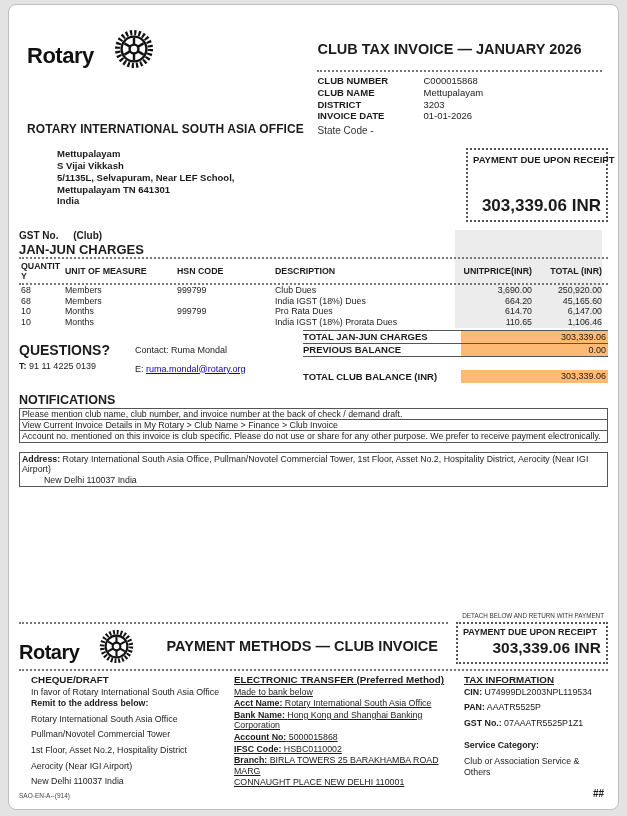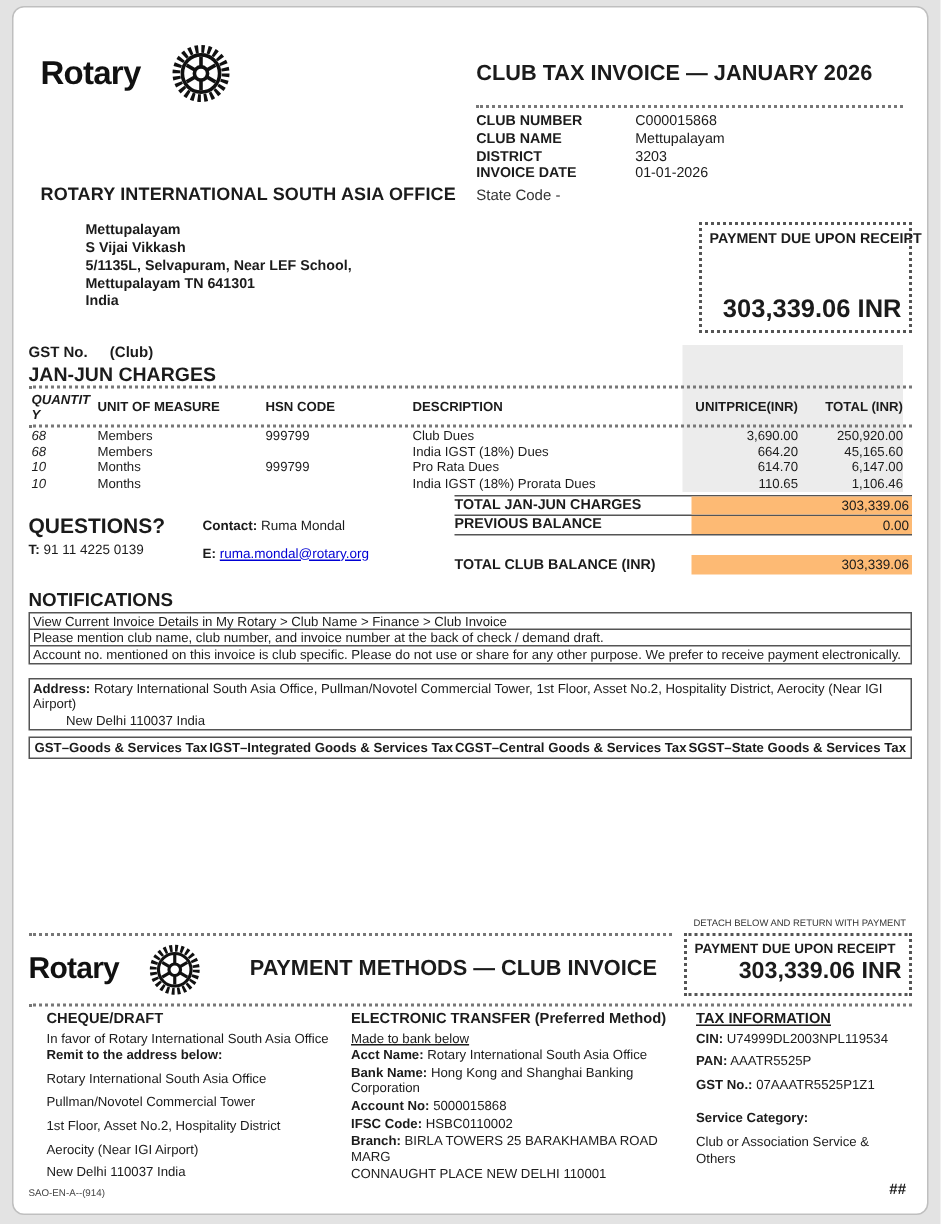--- a/index.html
+++ b/index.html
@@ -5,21 +5,21 @@
   * { margin:0; padding:0; box-sizing:border-box; }
   html,body { width:627px; height:816px; }
   body { background:#e3e3e3; font-family:"Liberation Sans", sans-serif; color:#1b1b1b; position:relative; }
   .card { position:absolute; left:8px; top:4px; width:611px; height:806px; background:#fff;
           border:1px solid #bfbfbf; border-radius:8px; overflow:hidden;
           display:flex; flex-direction:column; padding:0 10px; }
 
   
   .header-row { display:flex; margin-top:24px; }
   .header-left { width:300px; display:flex; flex-direction:column; padding-left:8px; }
-  .logo { display:flex; align-items:center; gap:20px; }
+  .logo { display:flex; align-items:flex-end; gap:20px; }
   .logo-text { font-size:22px; font-weight:800; letter-spacing:-0.5px; color:#111; }
   .gear { width:40px; height:40px; }
   .gear.small { width:35px; height:35px; }
   .logo-text.small { font-size:20px; }
   .office-name { margin-top:auto; font-size:12px; font-weight:bold; letter-spacing:0.1px; }
   .header-right { margin-left:auto; width:292px; padding-right:6px; }
   .doc-title { font-size:14.5px; font-weight:bold; margin-top:12px; white-space:nowrap; }
   .meta { margin-top:13px; border-top:2px dotted #777; padding-top:3px; }
   .meta-row { display:flex; font-size:9.5px; line-height:11.8px; }
   .meta-label { width:106px; font-weight:bold; }
@@ -37,35 +37,35 @@
   
   .charges-wrap { position:relative; margin-top:8px; }
   .gray-col { position:absolute; top:0; bottom:0; left:436px; width:147px; background:#ececec; }
   .charges-inner { position:relative; }
   .gst-line { font-family:Liberation Sans, sans-serif; font-size:10px; font-weight:bold; }
   .gst-line .club { margin-left:12px; }
   .charges-title { font-size:13px; font-weight:bold; margin-top:1px; }
   .t-head { display:flex; border-top:2px dotted #777; border-bottom:2px dotted #777;
             font-weight:bold; font-size:8.8px; padding:2px 0; align-items:center; min-height:24px; }
   .t-row { display:flex; font-size:8.8px; line-height:10.6px; }
-  .c-qty { width:46px; word-break:break-all; padding-left:2px;font-style:italic; }
+  .c-qty { width:46px; word-break:break-all; padding-left:2px; }
   .c-unit { width:112px; }
   .c-hsn { width:98px; }
   .c-desc { width:180px; }
   .c-price { width:77px; text-align:right; }
   .c-total { width:70px; text-align:right; }
 
   
   .qt-row { display:flex; margin-top:2px; }
   .questions { width:284px; padding-top:12px; display:flex; }
   .q-left { width:116px; }
   .q-title { font-size:14px; font-weight:bold; }
   .q-phone { font-size:9px; margin-top:3px; }
   .q-right { font-size:9px; padding-top:3px; }
-  .q-contact b, .q-email b { font-weight:bold; }
+  .q-contact b, .q-email b { font-weight:normal; }
   .q-email { margin-top:9px; }
   .q-email a { color:#0000d4; }
   .totals { flex:1; font-size:9.5px; }
   .tot-row { display:flex; align-items:center; border-bottom:1px solid #555; line-height:12px; }
   .tot-row:first-child { border-top:1px solid #555; }
   .tot-label { flex:1; font-weight:bold; }
   .tot-value { width:147px; background:#fdba74; text-align:right; font-size:9px; padding-right:2px; }
   .balance-row { display:flex; align-items:center; margin-top:13px; line-height:13px; }
 
   
@@ -88,21 +88,21 @@
   .pm-title { font-size:14.5px; font-weight:bold; margin-left:auto; padding-right:10px; white-space:nowrap; }
   .due-box2 { width:152px; border:2px dotted #555; padding:3px 5px 5px; }
   .due-box2 .due-label { font-size:9px; }
   .due-box2 .due-amount2 { font-size:15.5px; font-weight:bold; text-align:right; margin-top:2px; }
   .pm-bottom-rule { border-top:2px dotted #777; margin-top:5px; }
 
   
   .cols { display:flex; margin-top:4px; }
   .col { font-size:8.8px; line-height:10.6px; }
   .col-cheque { width:215px; padding-left:12px; }
-  .col-elec { width:222px; }
+  .col-elec { width:222px;text-decoration:underline; }
   .col-tax { flex:1; padding-left:8px; }
   .col-title { font-size:9.8px; font-weight:bold; }
   .col-title.u { text-decoration:underline; }
   .line { margin-top:5px; }
   .line b { font-weight:bold; }
   .u-line { text-decoration:underline; }
   .tight { margin-top:1px; }
   .gap { margin-top:12px; }
 
   
@@ -252,36 +252,30 @@
       </div>
       <div class="balance-row">
         <span class="tot-label">TOTAL CLUB BALANCE (INR)</span>
         <span class="tot-value">303,339.06</span>
       </div>
     </div>
   </div>
 
   <div class="notif-title">NOTIFICATIONS</div>
   <div class="notif-box">
+    <div class="notif-line">Please mention club name, club number, and invoice number at the back of check / demand draft.</div>
     <div class="notif-line">View Current Invoice Details in My Rotary &gt; Club Name &gt; Finance &gt; Club Invoice</div>
-    <div class="notif-line">Please mention club name, club number, and invoice number at the back of check / demand draft.</div>
     <div class="notif-line">Account no. mentioned on this invoice is club specific. Please do not use or share for any other purpose. We prefer to receive payment electronically.</div>
   </div>
   <div class="addr-box">
     <div>
       <b>Address:</b>
       <span>Rotary International South Asia Office, Pullman/Novotel Commercial Tower, 1st Floor, Asset No.2, Hospitality District, Aerocity (Near IGI Airport)</span>
     </div>
     <div class="ind">New Delhi 110037 India</div>
-  </div>
-  <div class="gstdef-box">
-    <span>GST–Goods &amp; Services Tax</span>
-    <span>IGST–Integrated Goods &amp; Services Tax</span>
-    <span>CGST–Central Goods &amp; Services Tax</span>
-    <span>SGST–State Goods &amp; Services Tax</span>
   </div>
 
   <div class="flex-spacer"></div>
 
   <div class="detach-notice-row">
     <span class="detach-notice">DETACH BELOW AND RETURN WITH PAYMENT</span>
   </div>
   <div class="pm-row">
     <div class="pm-left">
       <div class="logo">

